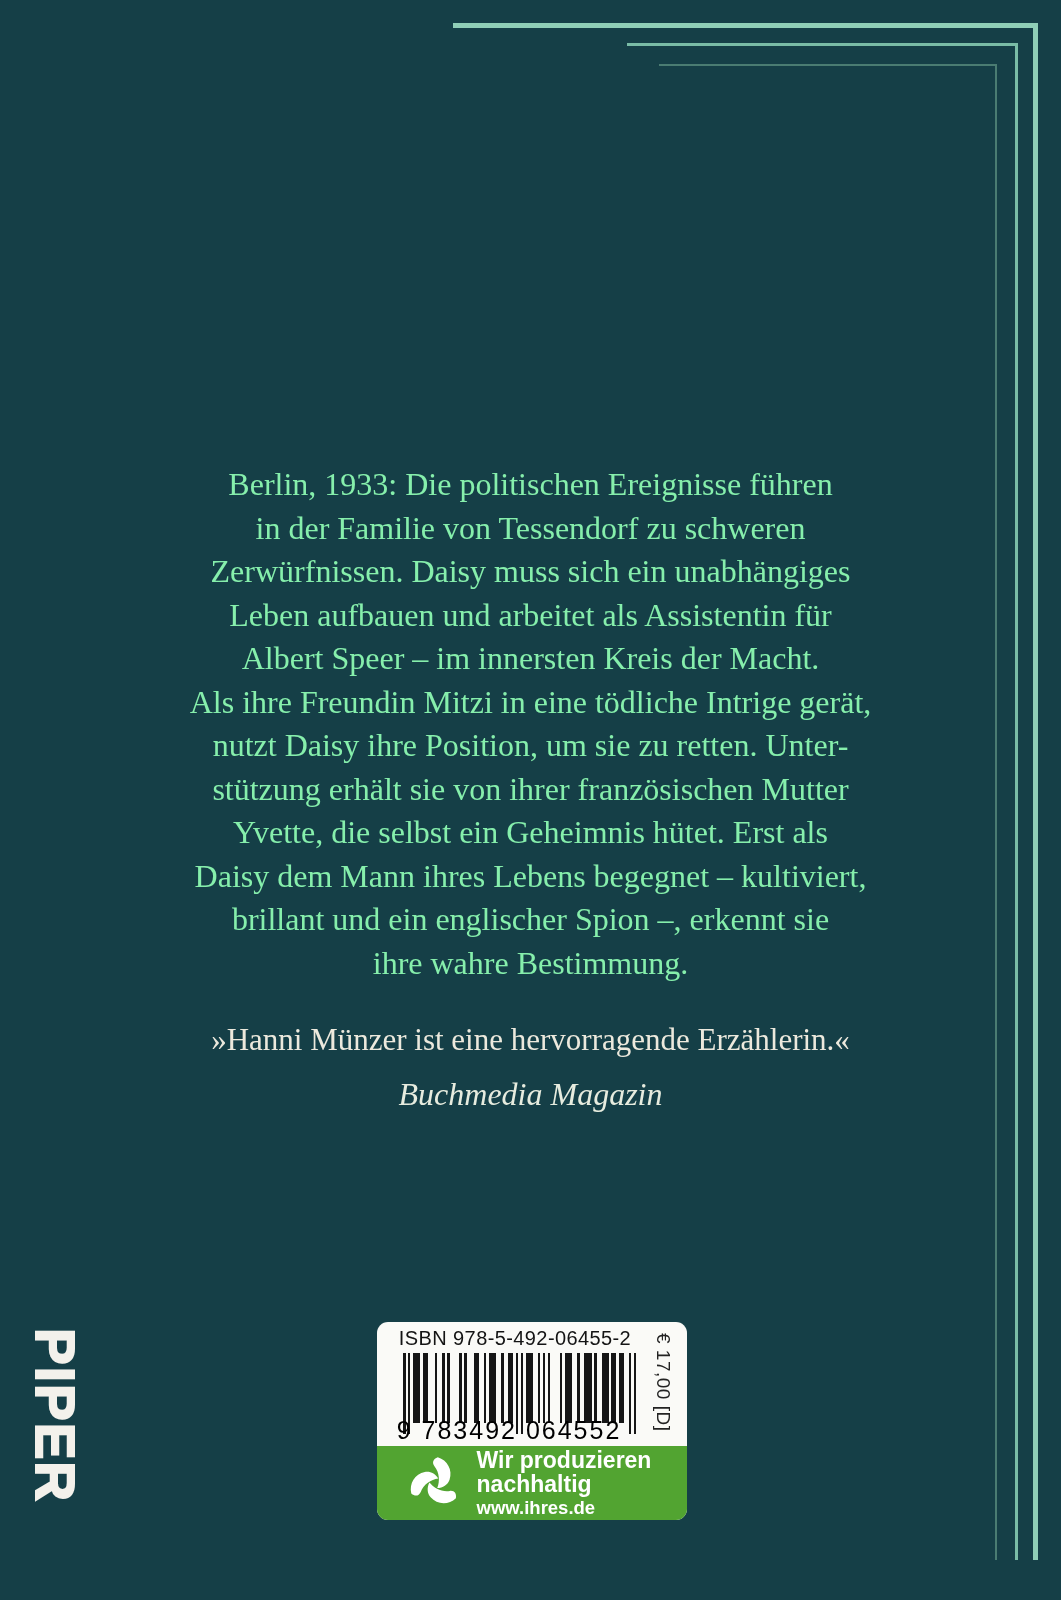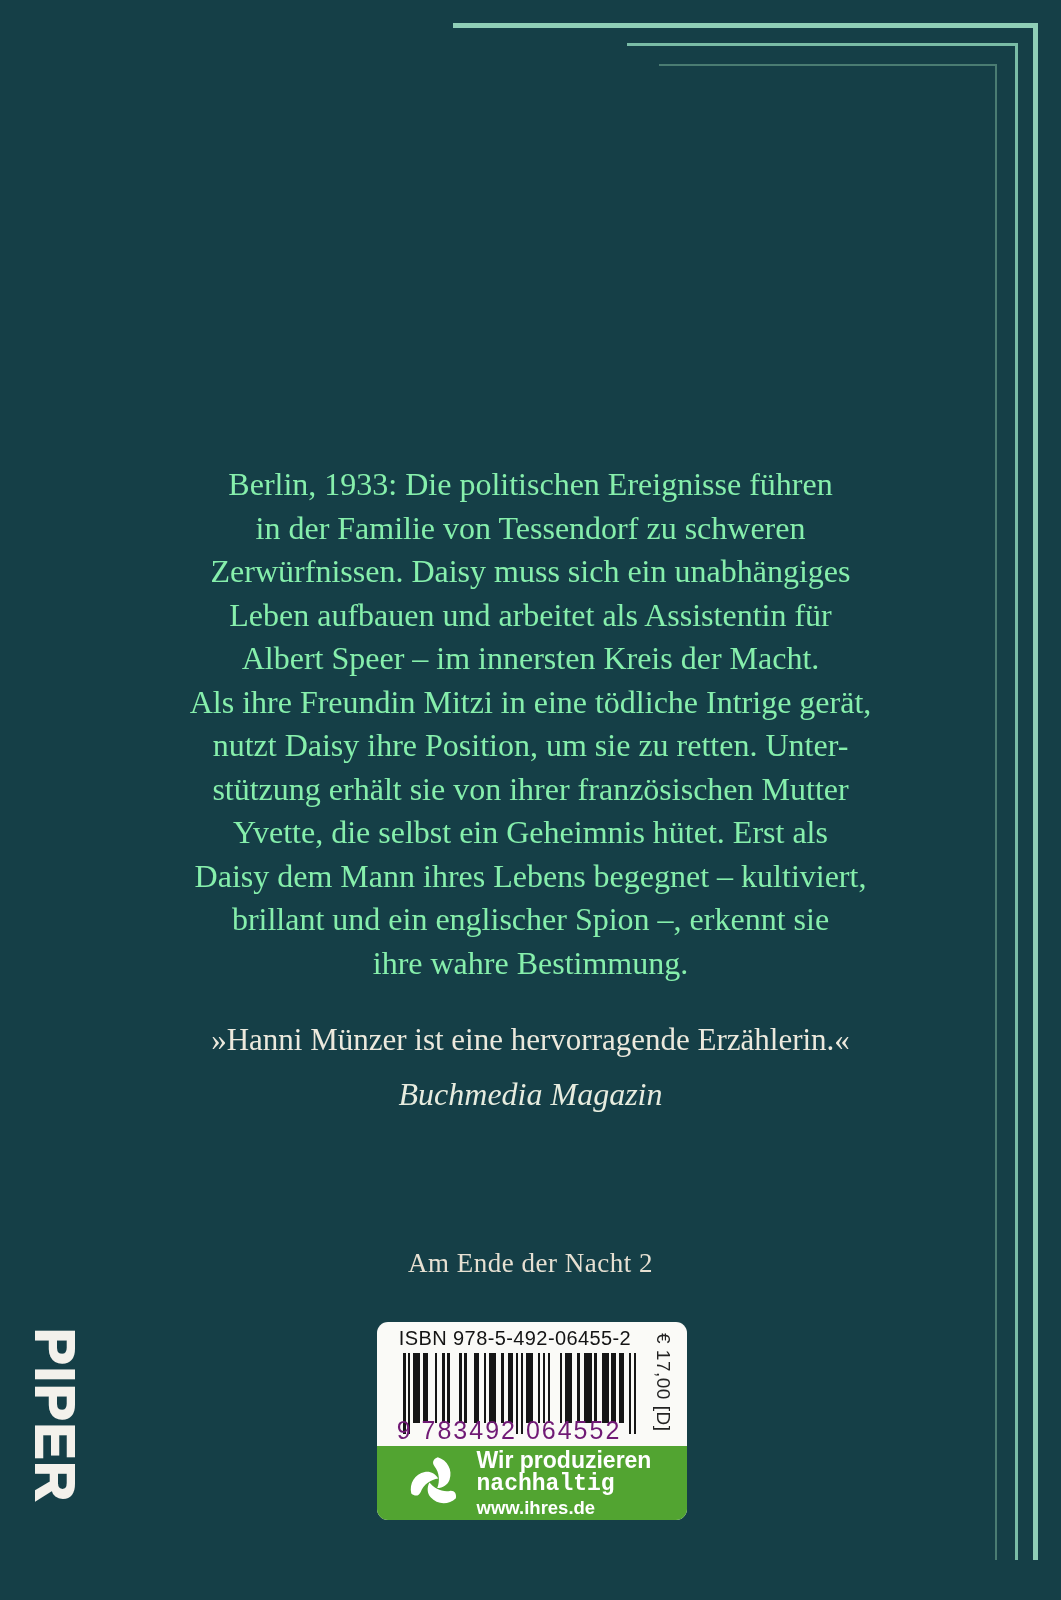--- a/index.html
+++ b/index.html
@@ -54,39 +54,39 @@
     position:absolute;left:10px;top:5px;width:256px;
     text-align:center;font-size:20px;color:#141414;letter-spacing:0.4px;
   }
   .barcode{
     position:absolute;left:26px;top:31px;width:233px;height:81px;
   }
   .barcode .bar{position:absolute;top:0;width:2.5px;height:70px;background:#161616;}
   .barcode .bar.guard{height:81px;}
   .digits{
     position:absolute;left:2px;top:94px;width:260px;
-    text-align:center;font-size:25px;color:#701a75;letter-spacing:2px;
+    text-align:center;font-size:25px;color:#000000;letter-spacing:2px;
     font-family:"Liberation Sans", sans-serif;
   }
   .price{
     position:absolute;left:297px;top:11px;width:120px;
     transform:rotate(90deg);transform-origin:0 0;
     font-size:19px;line-height:22px;color:#232323;letter-spacing:0.5px;
     white-space:nowrap;
   }
   .badge{
     position:absolute;left:0;right:0;bottom:0;height:74px;
     background:#52a431;border-radius:0 0 11px 11px;
     display:flex;align-items:center;justify-content:center;gap:14px;
     color:#ffffff;
   }
   .badge-icon{width:56px;height:56px;flex:0 0 auto;margin-left:-6px;}
   .badge-text{text-align:left;font-weight:700;line-height:1.04;}
   .badge-line1{font-size:23px;}
-  .badge-line2{font-size:23px;font-family:Liberation Mono, monospace;}
+  .badge-line2{font-size:23px;}
   .badge-url{font-size:18.5px;margin-top:1px;}
   
   .piper{position:absolute;left:26px;top:1328px;width:58px;height:198px;}
   .piper-inner{
     position:absolute;left:58px;top:0;
     transform:rotate(90deg);transform-origin:0 0;
     font-family:"Liberation Sans", sans-serif;
     font-weight:700;font-size:55px;line-height:58px;letter-spacing:2px;
     color:#f3f1eb;white-space:nowrap;
     -webkit-text-stroke:2px #f3f1eb;
@@ -115,21 +115,20 @@
 stützung erhält sie von ihrer französischen Mutter
 Yvette, die selbst ein Geheimnis hütet. Erst als
 Daisy dem Mann ihres Lebens begegnet – kultiviert,
 brillant und ein englischer Spion –, erkennt sie
 ihre wahre Bestimmung.</div>
 
   <div class="quote" style="color:#ece9dd;">»Hanni Münzer ist eine hervorragende Erzählerin.«</div>
   <div class="quote-source" style="color:#e7ecdf;">Buchmedia Magazin</div>
 
 
-  <div class="series" style="color:#e6e0d2;">Am Ende der Nacht 2</div>
 
   <div class="sticker">
     <div class="isbn">ISBN 978-5-492-06455-2</div>
     <div class="barcode">
         <div class="bar guard" style="left: 0px;"></div>
         <div class="bar guard" style="left: 4.90526px;"></div>
         <div class="bar" style="left: 9.81053px;"></div>
         <div class="bar" style="left: 12.2632px;"></div>
         <div class="bar" style="left: 14.7158px;"></div>
         <div class="bar" style="left: 19.6211px;"></div>

